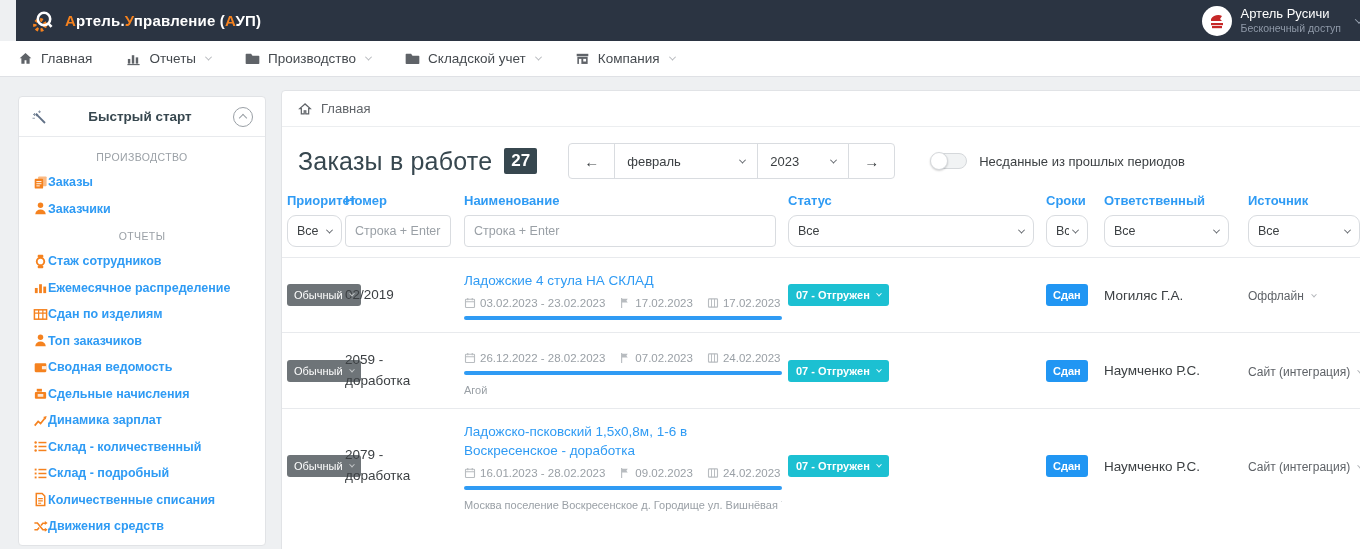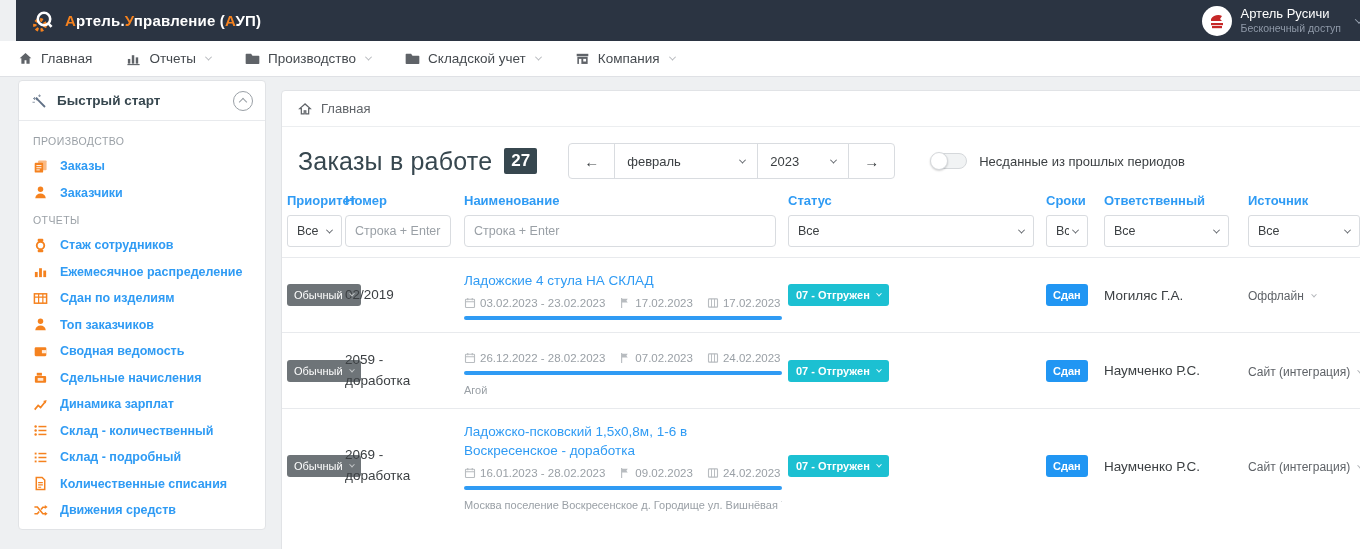--- a/index.html
+++ b/index.html
@@ -24,29 +24,29 @@
 
   
   .navbar { position:absolute; left:0; top:41px; width:1360px; height:36px; background:#fff;
             border-bottom:1px solid #dfe1e5; display:flex; align-items:center; padding:0 18px; gap:34px; }
   .nav-item { display:flex; align-items:center; gap:8px; font-size:13.5px; color:#454a4f; cursor:pointer; }
   .nav-item svg { color:#5f6368; }
   .nav-item .chev { color:#b3b6ba; width:5px; height:5px; margin-left:2px; }
 
   
   .card { background:#fff; border:1px solid #e1e3e6; border-radius:4px; }
-  .sidebar { position:absolute; left:18px; top:80px; width:248px; height:450px; overflow:hidden; }
+  .sidebar { position:absolute; left:18px; top:96px; width:248px; height:450px; overflow:hidden;text-align:center; }
   .sb-head { height:40px; border-bottom:1px solid #e8eaed; display:flex; align-items:center; padding:0 12px; gap:10px; }
   .sb-title { font-size:13.5px; font-weight:bold; color:#37474f; flex:1; }
   .sb-collapse { width:20px; height:20px; border:1.5px solid #9aa0a6; border-radius:50%; color:#9aa0a6;
                  display:flex; align-items:center; justify-content:center; }
   .sb-collapse .chev { margin-top:3px; }
   .sb-body { padding:6px 0 4px; }
   .sb-section { font-size:10.5px; color:#9aa0a6; letter-spacing:.4px; padding:8px 14px 6px; }
-  .sb-item { display:flex; align-items:center; gap:12px; padding:5px 14px; height:26.5px; cursor:pointer; }
+  .sb-item { display:flex; align-items:center; gap:0; padding:5px 14px; height:26.5px; cursor:pointer; }
   .sb-item svg { color:#f5821f; flex:none; }
   .sb-label { font-size:12.5px; font-weight:bold; color:#2f9bf4; white-space:nowrap; }
 
   
   .main { position:absolute; left:281px; top:90px; width:1098px; height:480px; border-radius:4px 0 0 0; }
   .crumbs { height:36px; border-bottom:1px solid #eceef0; display:flex; align-items:center; gap:9px; padding:0 16px; }
   .crumb-label { font-size:13px; color:#5f6368; }
   .titlebar { display:flex; align-items:center; padding:16px 16px 10px; gap:10px; }
   .page-title { font-size:25px; color:#37474f; letter-spacing:.2px; }
   .count-badge { background:#37474f; color:#fff; font-size:17px; font-weight:bold; padding:3px 7px; border-radius:2px; margin-left:2px; }
@@ -68,21 +68,21 @@
   .c-pri { width:58px; margin-left:2px; flex:none; }
   .c-num { width:113px; flex:none; }
   .c-name { width:318px; margin-left:6px; flex:none; }
   .c-status { width:252px; margin-left:6px; flex:none; }
   .c-dead { width:47px; margin-left:6px; flex:none; }
   .c-resp { width:131px; margin-left:11px; flex:none; }
   .c-src { width:118px; margin-left:13px; flex:none; }
   .thead { margin-top:4px; }
   .th { font-size:13px; font-weight:bold; color:#2f9bf4; }
   .filters { margin-top:7px; padding-bottom:10px; }
-  .fsel { height:32px; border:1px solid #d9dce0; border-radius:3px; background:#fff; display:flex; align-items:center;
+  .fsel { height:32px; border:1px solid #d9dce0; border-radius:9px; background:#fff; display:flex; align-items:center;
           justify-content:space-between; padding:0 9px; font-size:12.5px; color:#3c4043; overflow:hidden; cursor:pointer; }
   .fsel .chev { color:#5f6368; width:5px; height:5px; flex:none; margin-left:4px; }
   .fsel .val { white-space:nowrap; overflow:hidden; }
   .fin { height:32px; border:1px solid #d9dce0; border-radius:4px; font-size:12.5px; color:#3c4043; padding:0 9px; width:100%;
          font-family:"Liberation Sans",sans-serif; outline:none; }
   .fin::placeholder { color:#9aa0a6; }
   .w-pri { width:55px; } .w-num { width:106px; } .w-name { width:312px; } .w-status { width:246px; }
   .w-dead { width:42px; } .w-resp { width:125px; } .w-src { width:112px; }
 
   .trow { border-top:1px solid #e8eaed; padding-top:13px; padding-bottom:12px; align-items:center; }
@@ -468,21 +468,21 @@
             <span>Сайт (интеграция)</span>
             <span class="chev"></span>
           </span></div>
     </div>
 
     <div class="grid-row trow">
       <div class="c-pri"><span class="pri-badge">
             <span>Обычный</span>
             <span class="chev"></span>
           </span></div>
-      <div class="c-num num-text" style="width:78px">2069 - доработка</div>
+      <div class="c-num num-text" style="width:78px">2079 - доработка</div>
       <div class="c-name" style="margin-left:41px">
         <div class="row-title">Ладожско-псковский 1,5х0,8м, 1-6 в Воскресенское - доработка</div>
         <div class="dates">
           <span class="d">
               <svg width="12" height="12" viewBox="0 0 16 16">
                 <rect x="2" y="3" width="12" height="11" rx="1" fill="none" stroke="currentColor" stroke-width="1.5"></rect>
                 <path d="M2 6.4h12M5 1.4v3M11 1.4v3" stroke="currentColor" stroke-width="1.5"></path>
               </svg>
               <span>16.01.2023 - 28.02.2023</span>
             </span>

